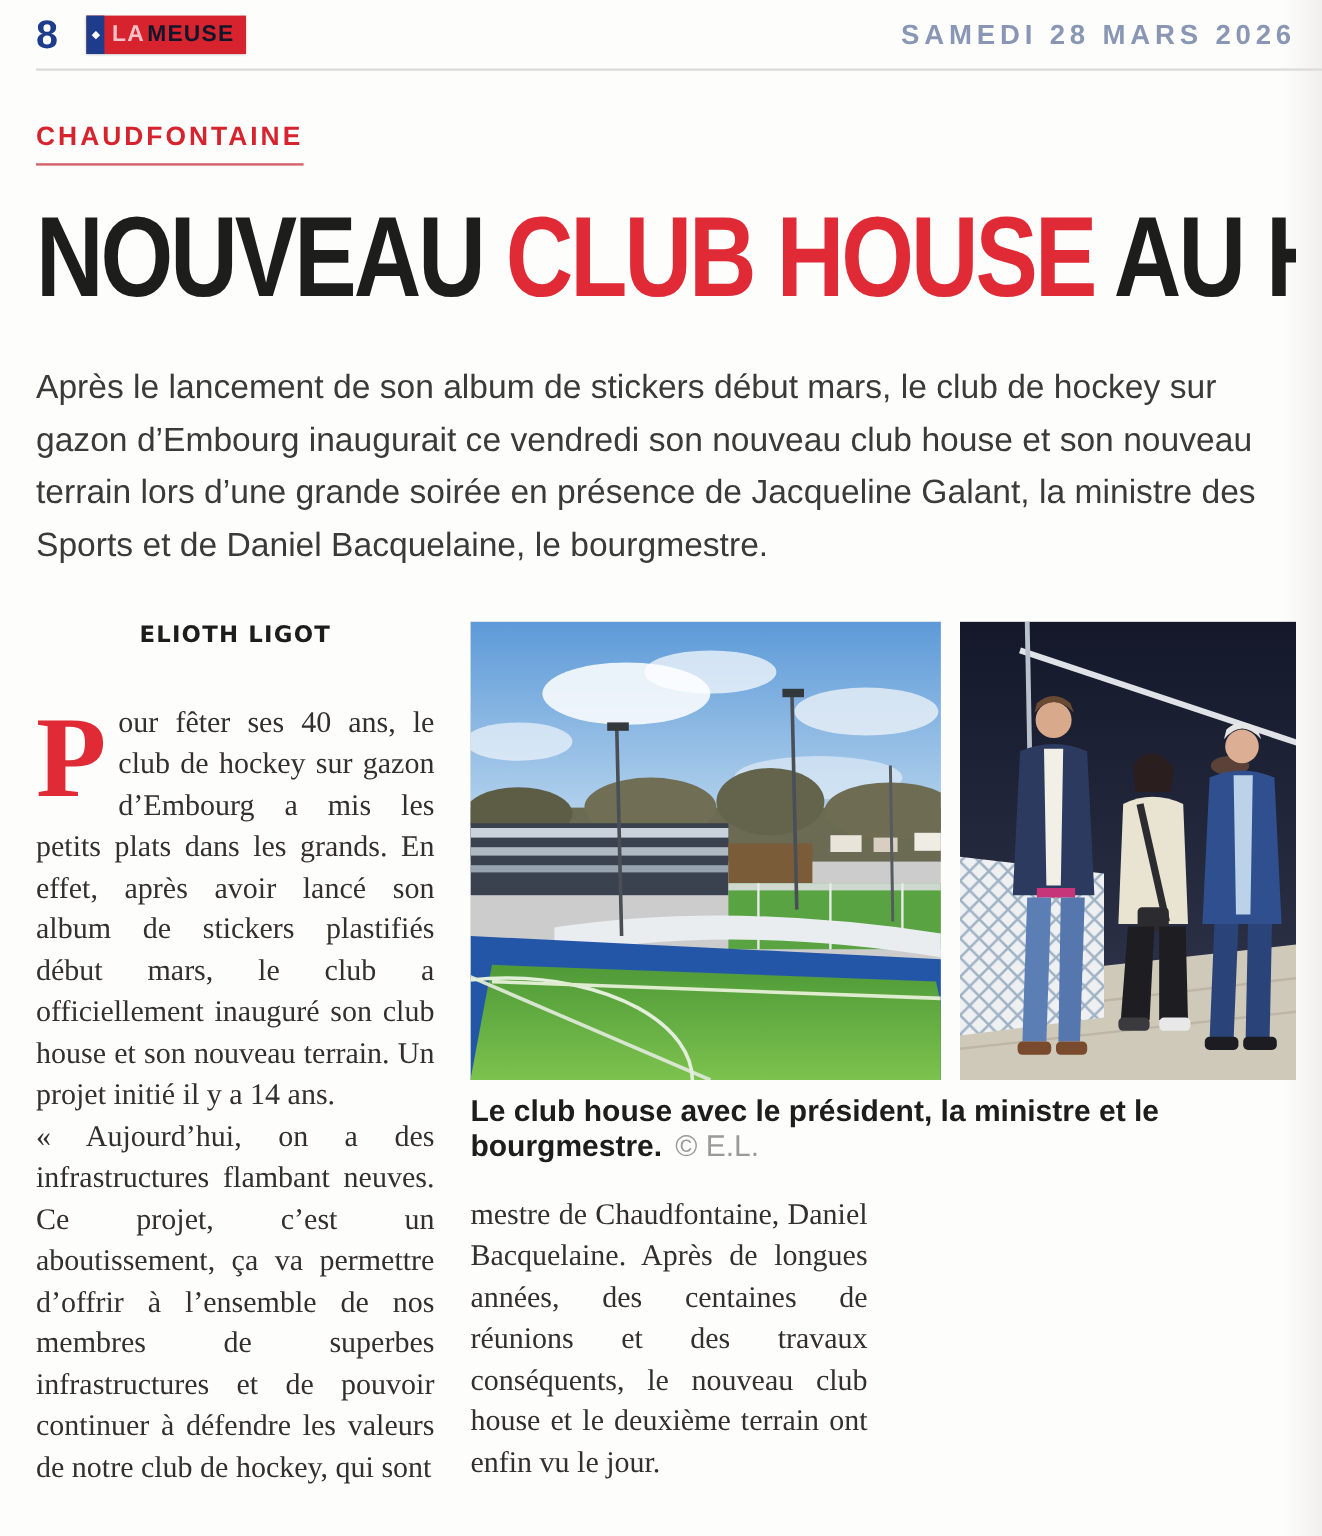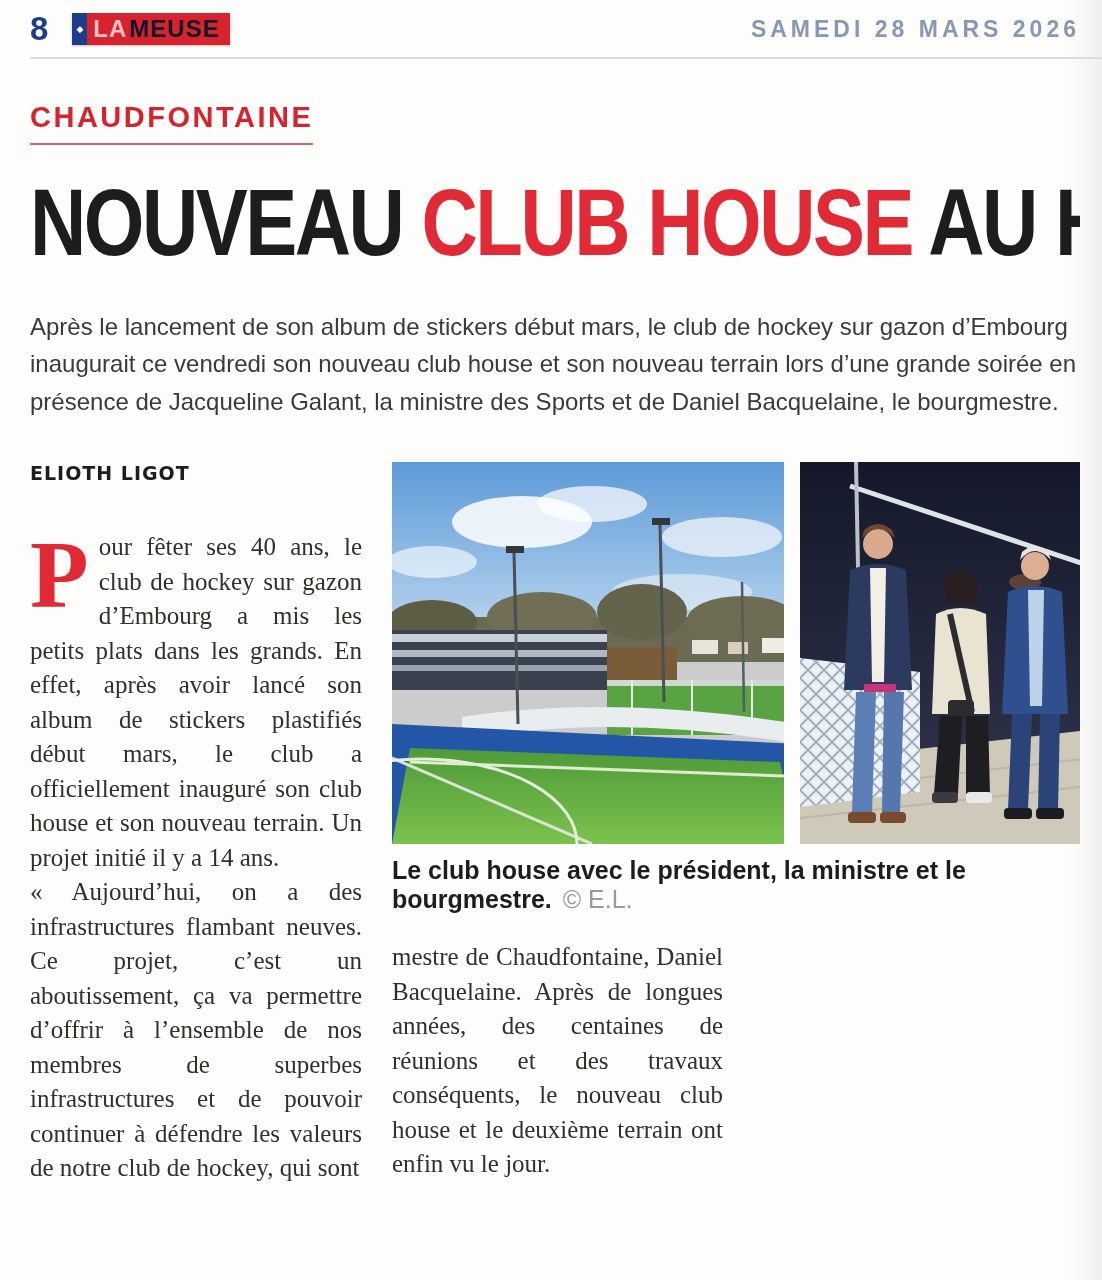--- a/index.html
+++ b/index.html
@@ -7,40 +7,40 @@
   body { font-family:"Liberation Serif", serif; color:#2e2b28; position:relative; }
 
   .page { width:1102px; height:1280px; padding:0 22px 0 30px; position:relative; background:linear-gradient(90deg,#fdfdfc 97%, #f0efed 100%); }
 
   
   .masthead { display:flex; align-items:center; padding-top:12px; height:46px; }
   .page-num { font-family:"Liberation Sans", sans-serif; font-weight:bold; font-size:33px; color:#1e3c8c; margin-right:24px; }
   .brand { display:flex; align-items:stretch; height:32px; background:#d6232e; box-shadow:0 1px 2px rgba(0,0,0,.25); }
   .brand-strip { width:15px; background:#1e3c8c; display:flex; align-items:center; justify-content:center; }
   .brand-diamond { color:#ffffff; font-size:9px; line-height:1; }
-  .brand-text { display:flex; align-items:center; padding:0 10px 0 6px; font-family:"Liberation Sans", sans-serif; font-weight:bold; font-size:24px; letter-spacing:1px;justify-content:flex-end; }
+  .brand-text { display:flex; align-items:center; padding:0 10px 0 6px; font-family:"Liberation Sans", sans-serif; font-weight:bold; font-size:19px; letter-spacing:1px;justify-content:flex-end; }
   .brand-la { color:rgba(255,255,255,.72); margin-right:2px; }
   .brand-meuse { color:#0f172a; }
   .masthead-date { margin-left:auto; font-family:"Liberation Sans", sans-serif; font-weight:bold; font-size:23px; letter-spacing:4px; color:#8a97b4;text-align:right; }
   .masthead-rule { position:absolute; left:30px; right:0; top:57px; height:2px; background:#dcdcda; }
 
   
   .kicker-wrap { margin-top:55px; }
-  .kicker { display:inline-block; font-family:"Liberation Sans", sans-serif; font-weight:bold; font-size:29px; letter-spacing:2.5px; color:#d6232e; padding-bottom:9px; border-bottom:2px solid #d4616b; }
+  .kicker { display:inline-block; font-family:"Liberation Sans", sans-serif; font-weight:bold; font-size:22px; letter-spacing:2.5px; color:#d6232e; padding-bottom:9px; border-bottom:2px solid #d4616b; }
   .headline-clip { margin-top:28px; height:105px; overflow:hidden; white-space:nowrap; }
   .headline { display:inline-block; transform:scaleX(.82); transform-origin:left center; font-family:"Liberation Sans", sans-serif; font-weight:bold; font-size:95px; letter-spacing:-3px; color:#1d1d1b; line-height:1.05; }
   .headline .hl-red { color:#e02b36; }
 
   
-  .standfirst { margin-top:30px; width:1048px; font-family:"Liberation Sans", sans-serif; font-size:24px; line-height:1.56; color:#3a3a3a; }
+  .standfirst { margin-top:30px; width:1048px; font-family:"Liberation Sans", sans-serif; font-size:28px; line-height:1.56; color:#3a3a3a; }
 
   
   .main { display:flex; margin-top:42px; gap:30px; }
   .col { width:332px; flex:0 0 332px; }
-  .byline { font-family:"DejaVu Sans", "Liberation Sans", sans-serif; font-weight:bold; font-size:19px; letter-spacing:1px; color:#1d1d1b; margin-bottom:46px; }
+  .byline { font-family:"DejaVu Sans", "Liberation Sans", sans-serif; font-weight:bold; font-size:19px; letter-spacing:1px; color:#1d1d1b; margin-bottom:46px;text-align:center; }
   .bodytext { font-size:25px; line-height:1.38; text-align:justify; color:#332f2c; }
   .bodytext p { margin:0; }
   .dropcap { float:left; font-family:"Liberation Serif", serif; font-weight:bold; font-size:96px; line-height:.78; color:#e02b36; margin:8px 10px 0 0; }
 
   .rightzone { flex:1 1 auto; min-width:0; }
   .photos { display:flex; gap:16px; }
   .photo { overflow:hidden; background:#ccc; }
   .photo svg { display:block; }
   .photo-field { width:406px; height:382px; }
   .photo-people { width:290px; height:382px; }

